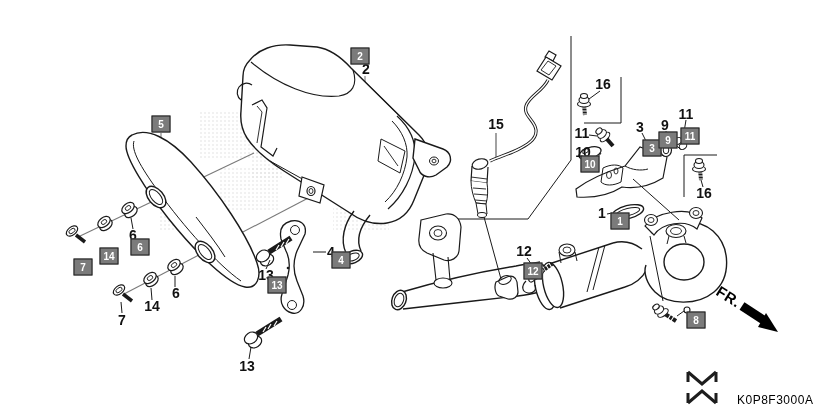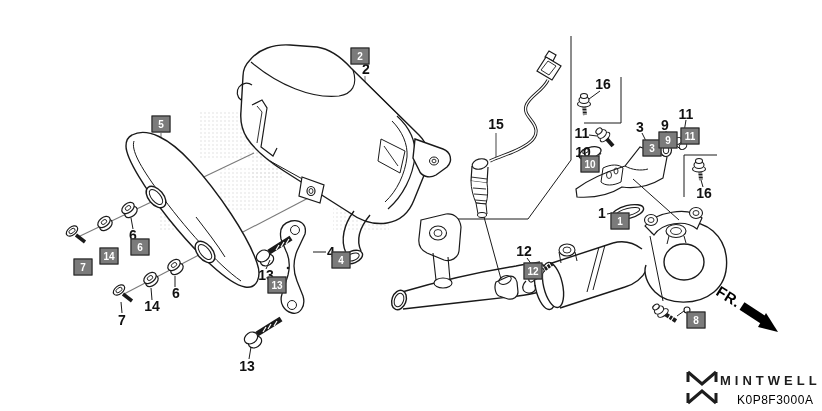--- a/index.html
+++ b/index.html
@@ -306,21 +306,20 @@
     <g stroke="#1d1d1d" stroke-width="3" fill="none" transform="translate(686,370)">
       <path d="M2,2 L16,14 L30,2"></path>
       <path d="M2,33 L16,21 L30,33"></path>
       <path d="M2,2 L2,12 M30,2 L30,12 M2,33 L2,23 M30,33 L30,23"></path>
     </g>
   </svg>
 
   <div class="fr-label">FR.</div>
 
   <div class="logo">
-    <span class="brand">MINTWELL</span>
     <span class="subtitle">AutoTech</span>
     <span class="code">K0P8F3000A</span>
   </div>
 
 <div class="plain-label" style="left: 366px; top: 69px;">2</div>
     <div class="plain-label" style="left: 496px; top: 124px;">15</div>
     <div class="plain-label" style="left: 603px; top: 84px;">16</div>
     <div class="plain-label" style="left: 582px; top: 133px;">11</div>
     <div class="plain-label" style="left: 583px; top: 152px;">10</div>
     <div class="plain-label" style="left: 640px; top: 127px;">3</div>

